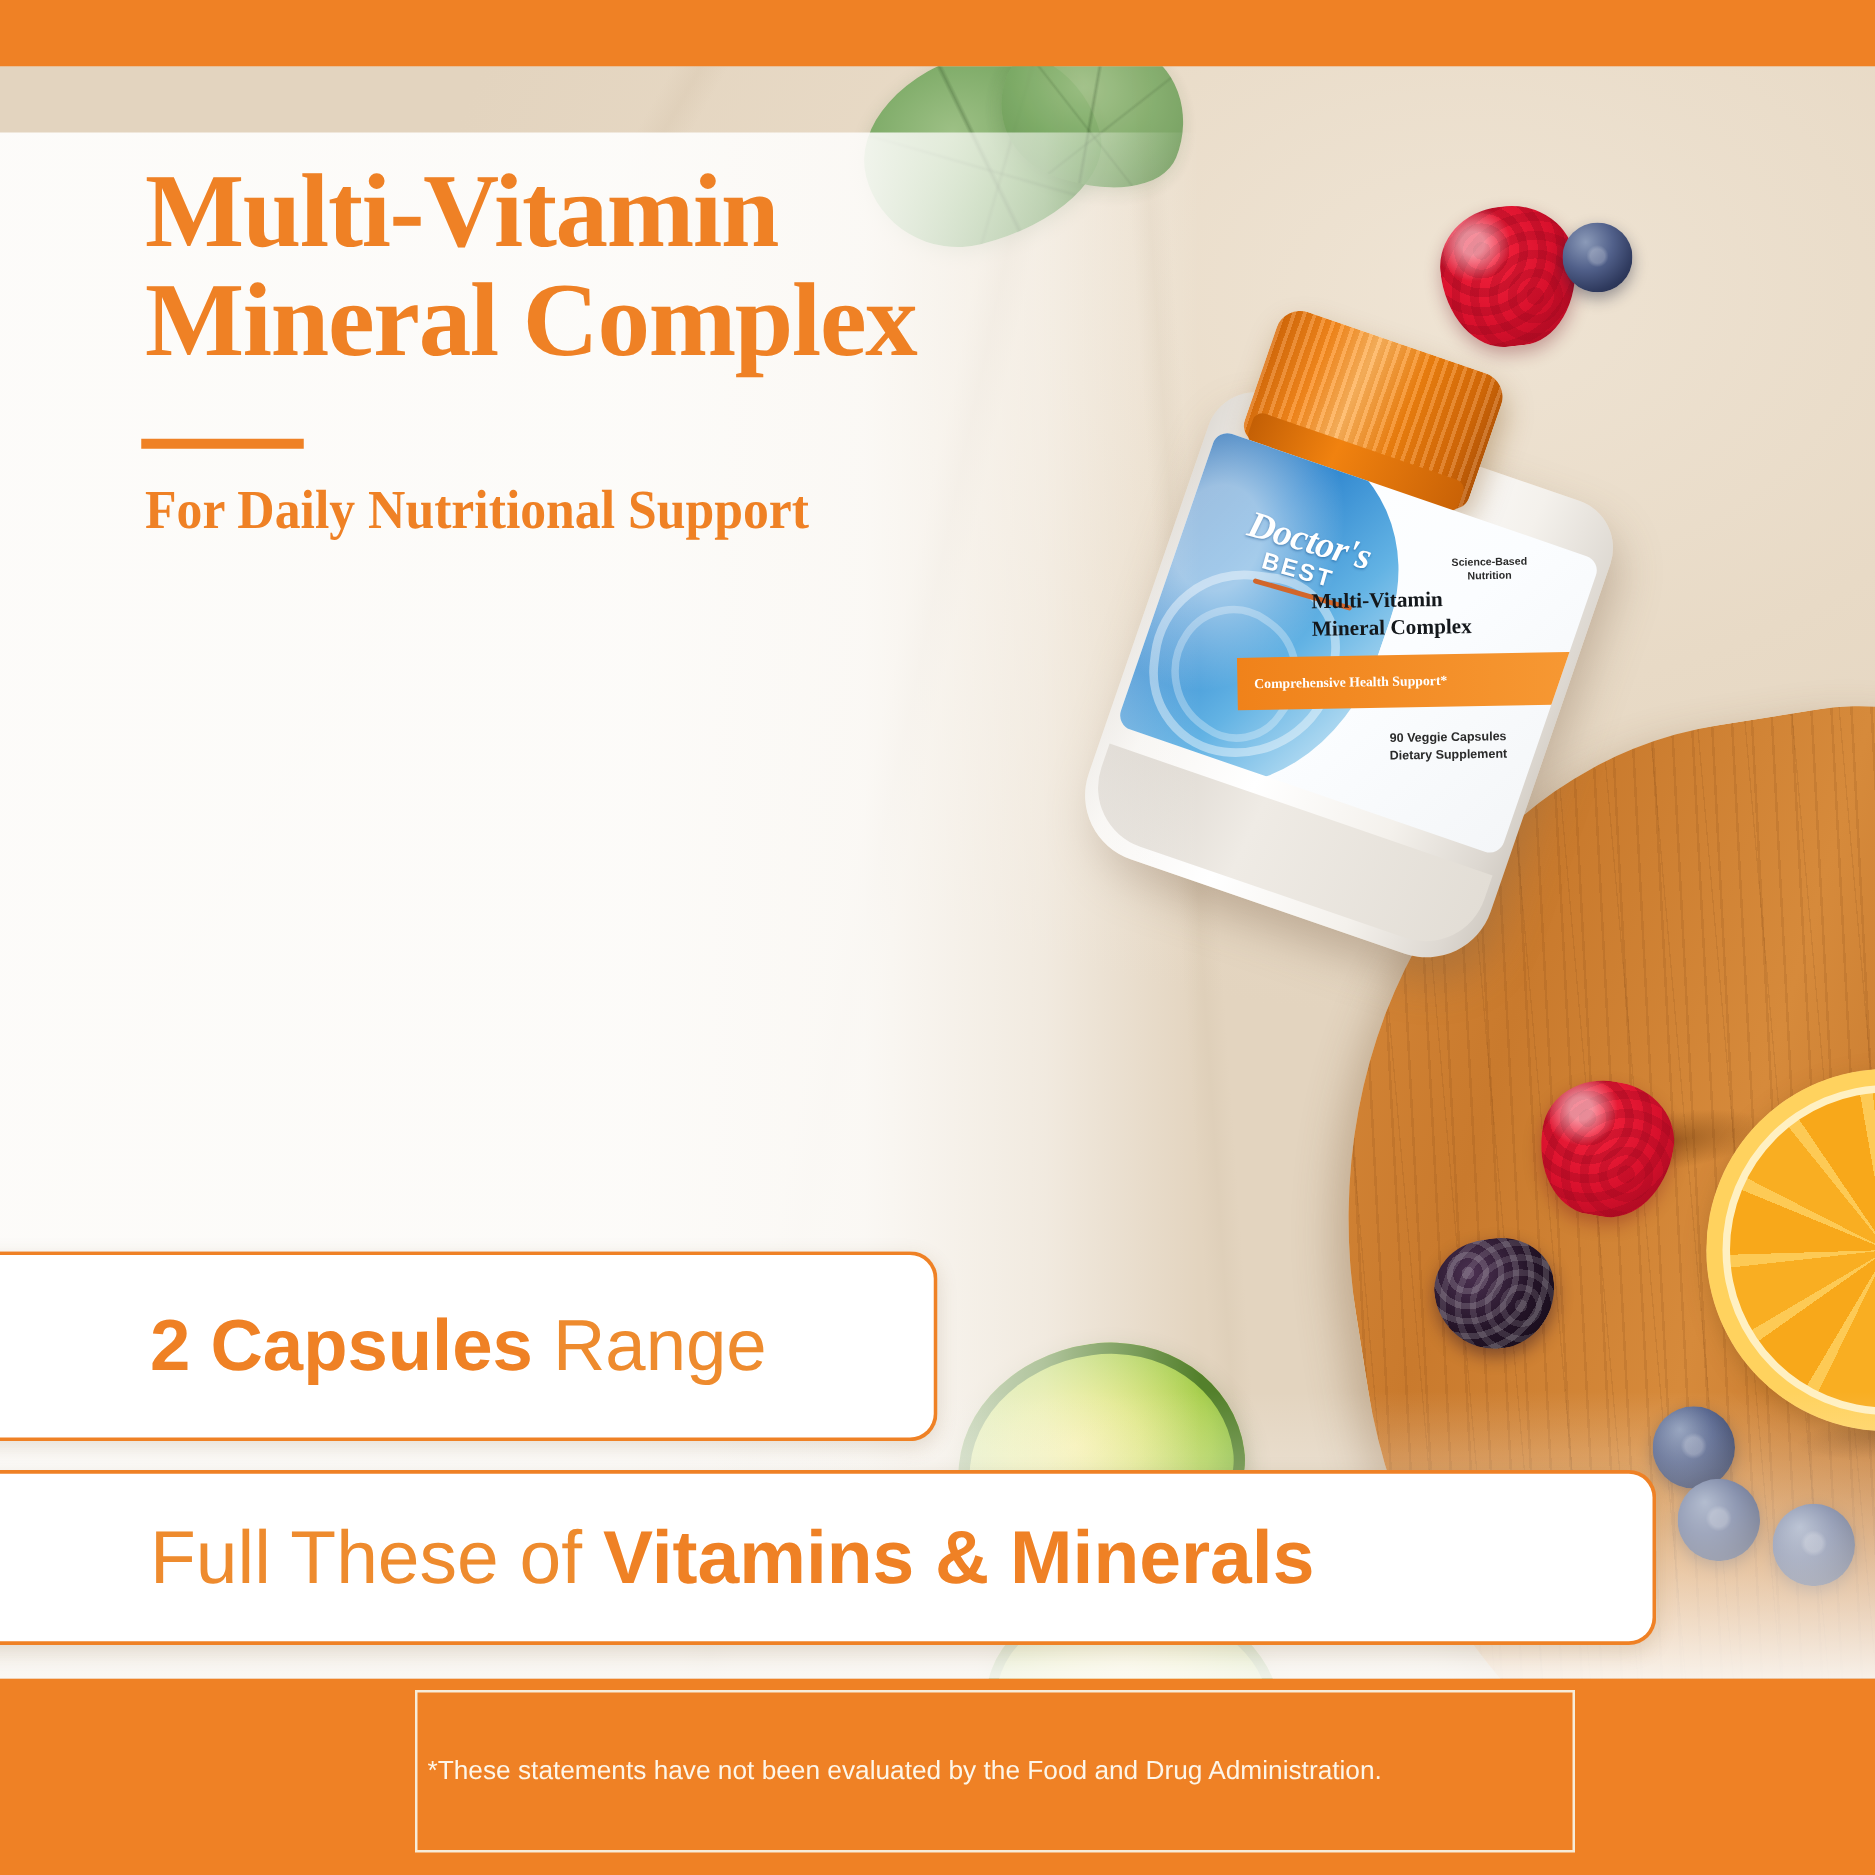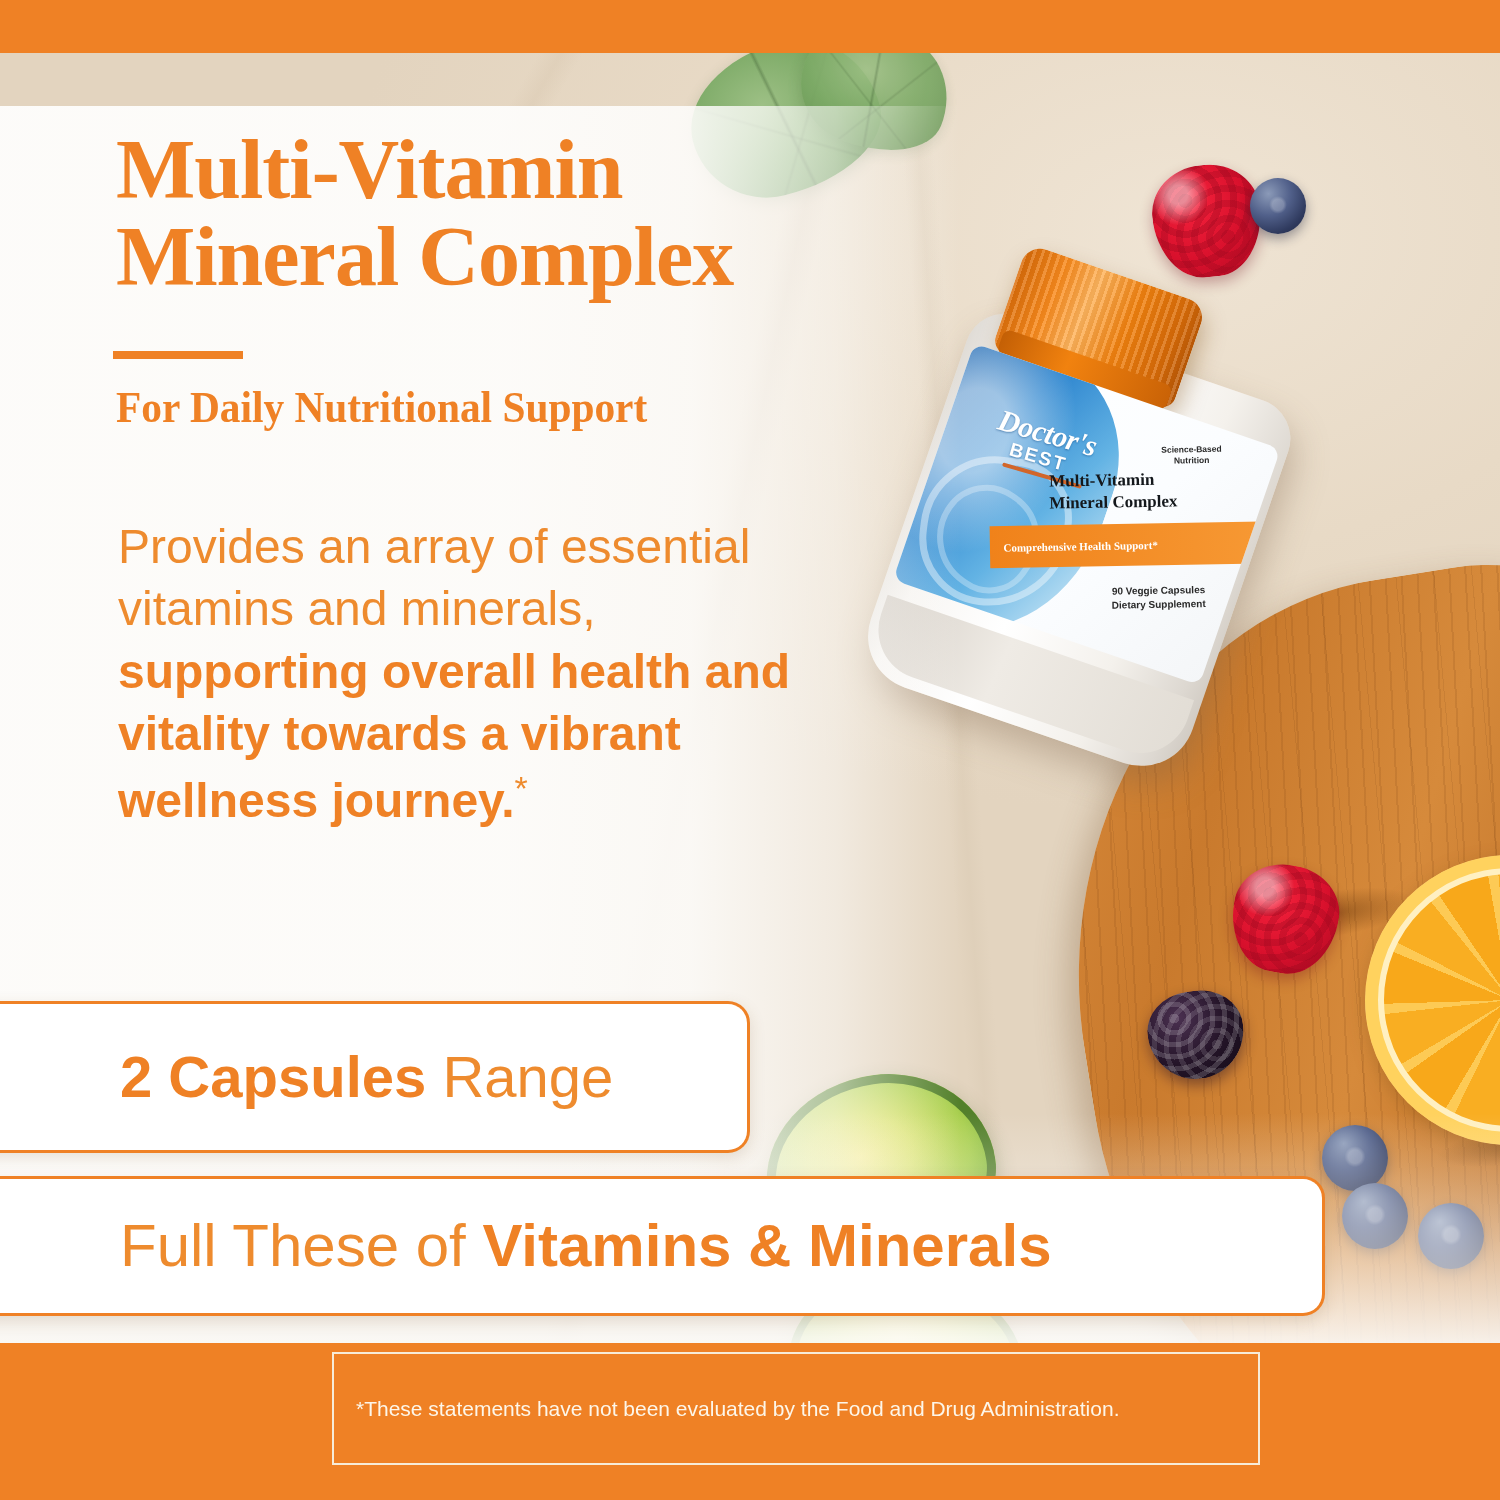--- a/index.html
+++ b/index.html
@@ -311,24 +311,24 @@
     color:#EE8B2E;
     font-size:58px;
     line-height:1;
     white-space:nowrap;
   }
   .callout-text b { color:#EF8125; font-weight:bold; }
   .callout-2 .callout-text { font-size:60px; }
 
   
   .disclaimer {
-    position:absolute; left:332px; top:1352px; width:928px; height:113px;
+    position:absolute; left:332px; top:1352px; width:928px; height:130px;
     border:2px solid #F7ECD8;
     display:flex; align-items:center; justify-content:flex-start;
-    padding-left:22px;
+    padding-left:8px;
   }
   .disclaimer p {
     color:#FDF6E9;
     font-size:21px;
     line-height:1.42;
     font-weight:normal;
   }
 </style>
 </head>
 <body>
@@ -410,23 +410,20 @@
   <div class="band-top"></div>
   <div class="band-bottom"></div>
 
   <div class="headline">
     <span>Multi-Vitamin</span><br>
     <span>Mineral Complex</span>
   </div>
   <div class="hl-rule"></div>
   <div class="subhead">For Daily Nutritional Support</div>
 
-  <div class="body-copy"><span>Provides an array of essential vitamins and minerals,</span>
-    <b>supporting overall health and vitality towards a vibrant wellness journey.</b><span class="ast">*</span>
-  </div>
 
   <div class="callout callout-1">
     <div class="callout-text">
       <b>2 Capsules</b>
       <span>Range</span>
     </div>
   </div>
 
   <div class="callout callout-2">
     <div class="callout-text">

